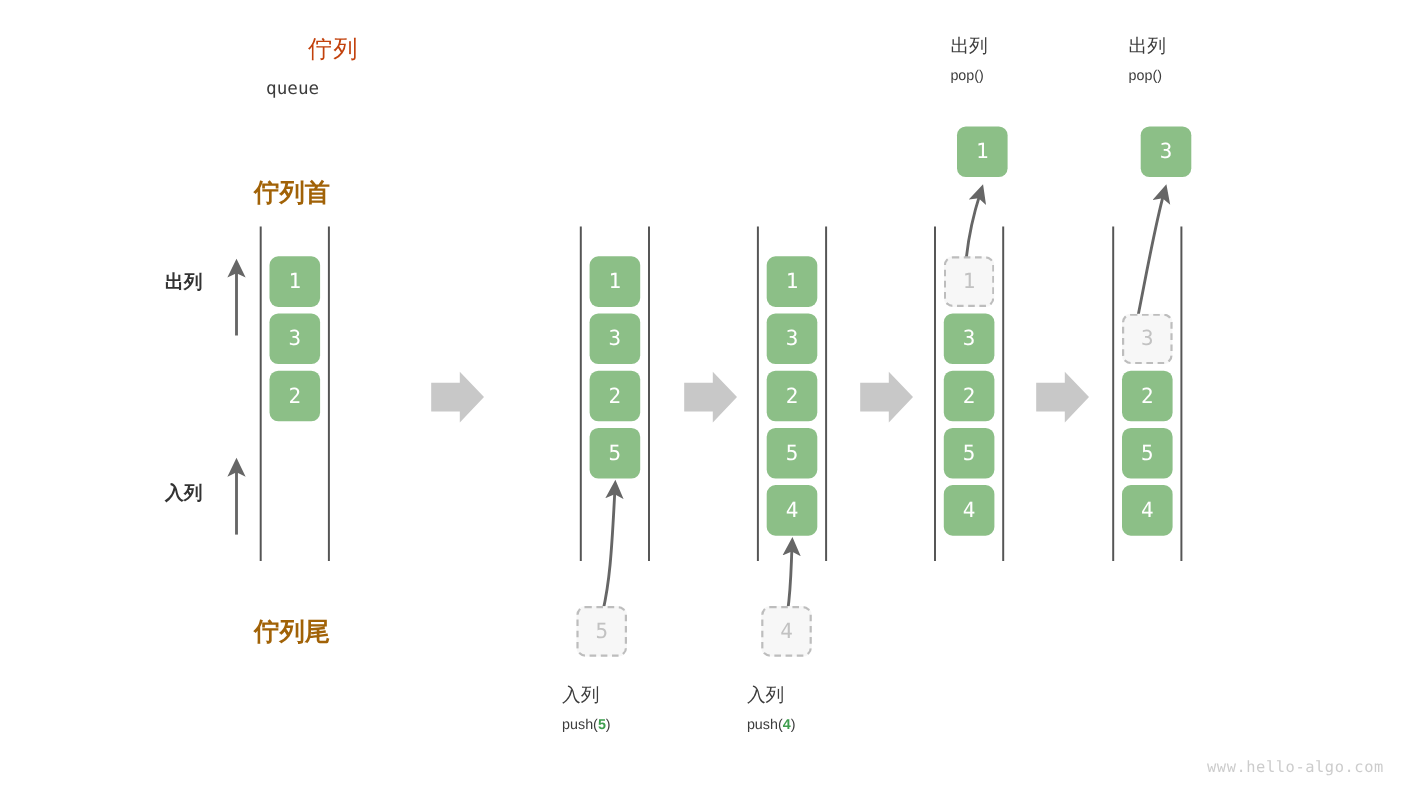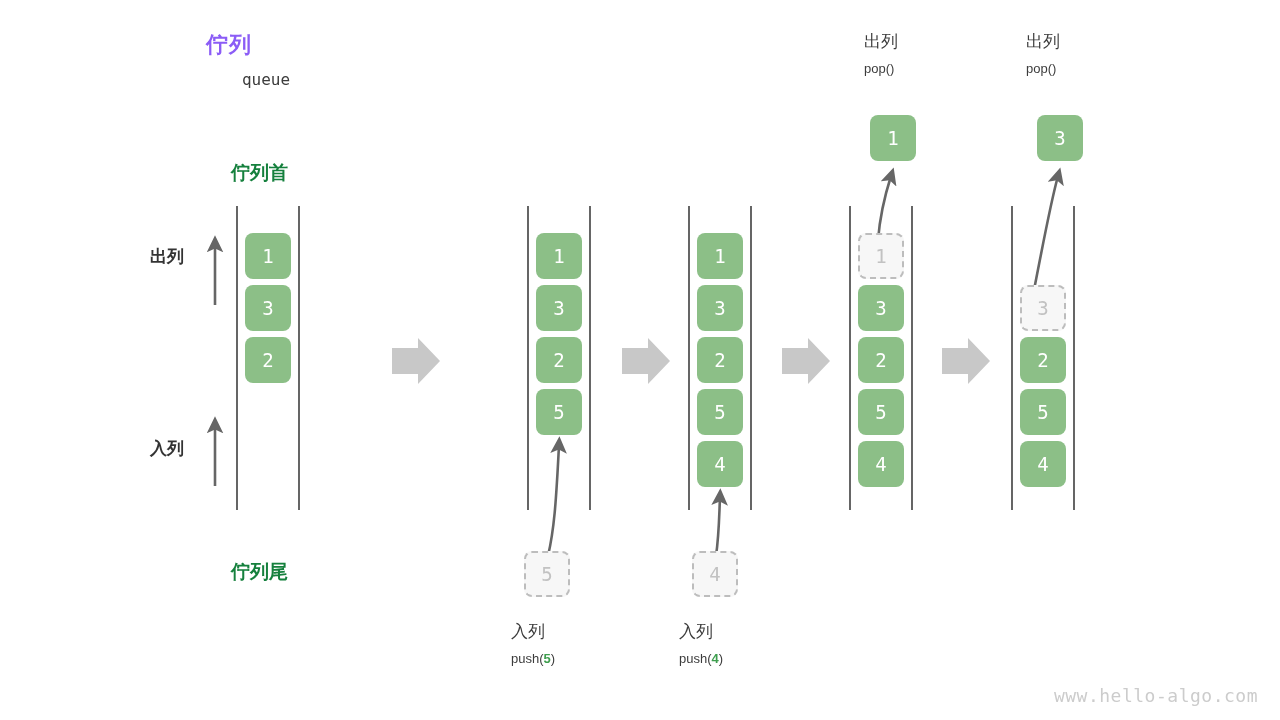--- a/index.html
+++ b/index.html
@@ -20,42 +20,42 @@
     left: 0; top: 0;
     width: 1280px;
     height: 720px;
   }
 
   
   .title-cn {
     position: absolute;
     left: 206px; top: 30px;
     width: 120px;
-    text-align: left;
+    text-align: right;
     font-size: 22px;
-    font-weight: bold;
-    color: #8b5cf6;
+    font-weight: normal;
+    color: #c2410c;
     letter-spacing: 1px;
   }
   .title-en {
     position: absolute;
     left: 206px; top: 70px;
     width: 120px;
     text-align: center;
     font-size: 16px;
     font-family: "DejaVu Sans Mono", "Liberation Mono", monospace;
     color: #3c3c3c;
   }
 
   
   .rail-label {
     position: absolute;
-    font-size: 19px;
+    font-size: 23px;
     font-weight: bold;
-    color: #15803d;
+    color: #a16207;
     white-space: nowrap;
   }
   .head-label { left: 231px; top: 160px; }
   .tail-label { left: 231px; top: 559px; }
 
   
   .dir-label {
     position: absolute;
     font-size: 17px;
     font-weight: bold;
@@ -104,21 +104,21 @@
     font-family: Liberation Sans, sans-serif;
     font-size: 13px;
   }
   .op-caption .code .arg { color: #3e9e4e; font-weight: bold; }
 
   
   .watermark {
     position: absolute;
     right: 22px;
     bottom: 14px;
-    font-size: 18px;
+    font-size: 14px;
     font-family: "DejaVu Sans Mono", "Liberation Mono", monospace;
     color: #cccccc;
     letter-spacing: 0.5px;
   }
 
   svg.overlay {
     position: absolute;
     left: 0; top: 0;
     width: 1280px;
     height: 720px;

